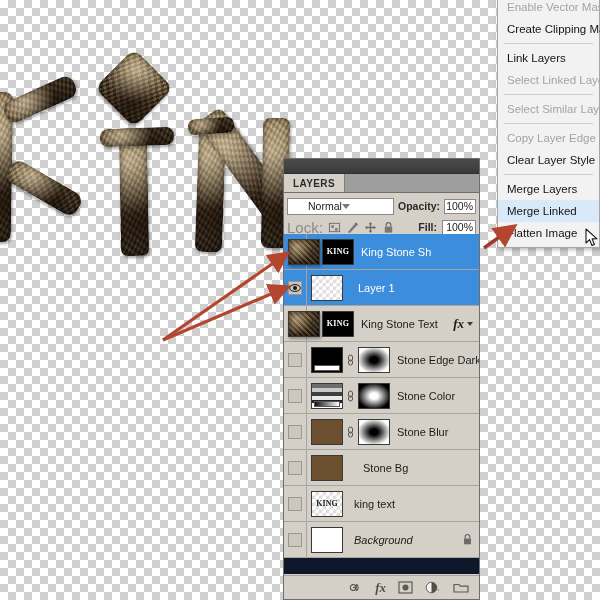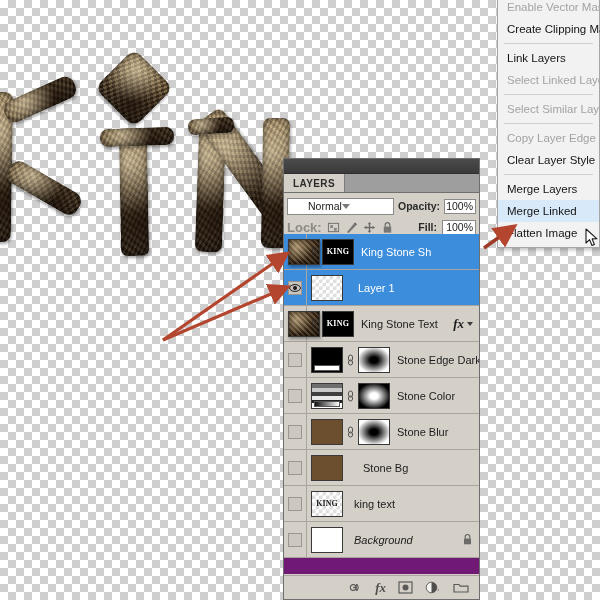--- a/index.html
+++ b/index.html
@@ -69,26 +69,26 @@
   .num-box{
     background:#fff;border:1px solid #8a8a8a;height:15px;min-width:32px;
     display:flex;align-items:center;justify-content:flex-end;padding:0 2px;
     font-size:10.5px;box-sizing:border-box;
   }
 
   #lock-row{
     height:20px;display:flex;align-items:center;gap:5px;padding:0 3px;
     background:#d4d0c8;border-bottom:1px solid #a9a59e;
   }
-  .lock-label{font-size:13px;color:#8d8a84;font-weight:bold;}
+  .lock-label{font-size:15px;color:#8d8a84;font-weight:normal;}
   .lock-ico{width:13px;height:13px;opacity:.72;}
 
   #layer-list{
     position:absolute;left:0;top:75px;width:195px;height:340px;
-    background:#701a75;overflow:hidden;
+    background:#0f172a;overflow:hidden;
   }
   .layer-row{
     position:relative;height:36px;display:flex;align-items:center;
     border-bottom:1px solid #a9a59e;box-sizing:border-box;
     background:#d4d0c8;
   }
   .layer-row.selected{background:#3d8ddd;}
   .eye-cell{width:23px;height:100%;display:flex;align-items:center;justify-content:center;
     border-right:1px solid #a9a59e;box-sizing:border-box;}
   .eye-box{width:14px;height:14px;border:1px solid #9b978f;background:#ccc8c0;box-sizing:border-box;}

